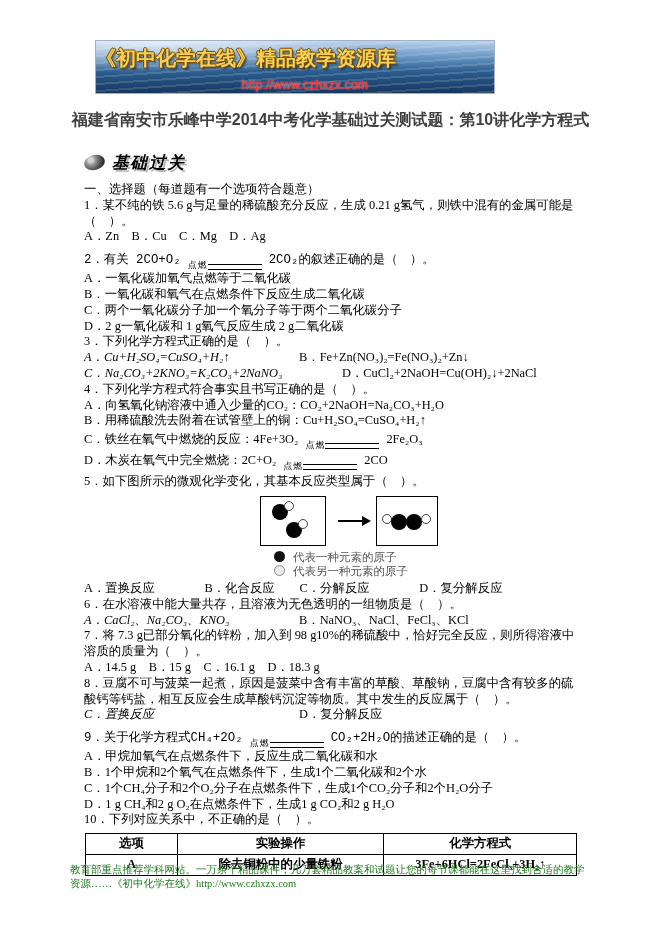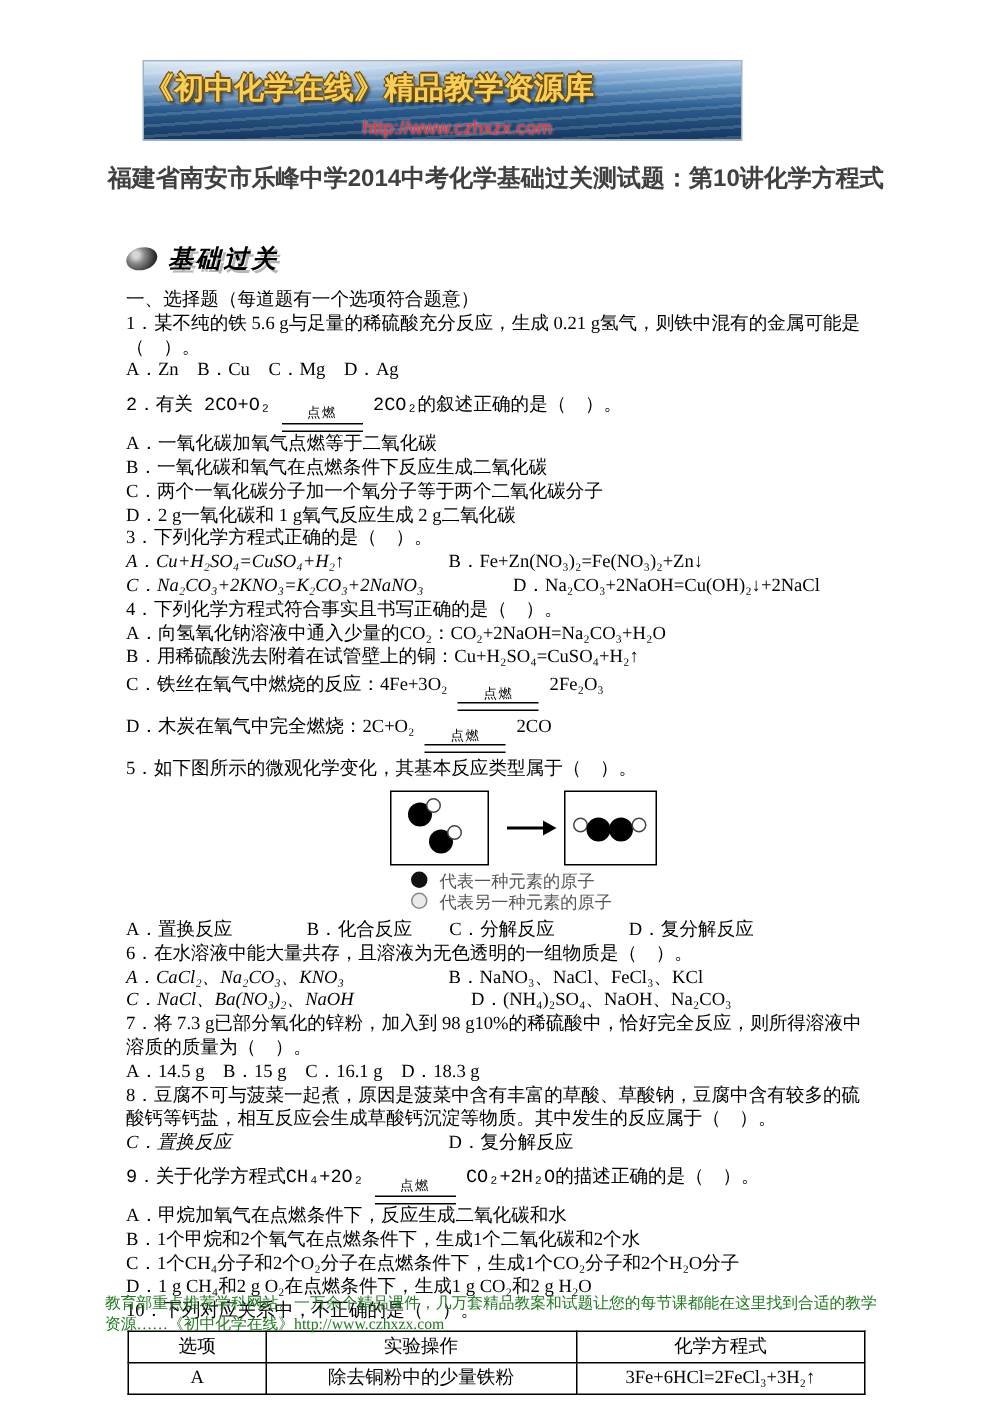--- a/index.html
+++ b/index.html
@@ -32,21 +32,21 @@
     margin-left:25px;
   }
 
   
   .main{padding:110px 84px 0 84px;}
   .doc-title{
     margin:0 -30px;text-align:center;
     font-family:"Liberation Sans","DejaVu Sans",sans-serif;
     font-weight:bold;font-size:16px;line-height:20px;color:#404040;
   }
-  .badge{margin-top:32px;height:22px;}
+  .badge{margin-top:22px;height:22px;}
   .badge-icon{
     display:inline-block;width:21px;height:15px;border-radius:50%;
     background:radial-gradient(circle at 35% 28%, #d6d6d6 0 12%, #8d8d8d 32%, #303030 72%, #0d0d0d 100%);
     transform:rotate(-14deg);margin-right:7px;vertical-align:-2px;
   }
   .badge-text{
     font-family:"Liberation Sans","DejaVu Sans",sans-serif;
     font-weight:bold;font-style:italic;font-size:16.5px;letter-spacing:2px;
     text-shadow:2px 2px 0 #b5b5b5;
   }
@@ -56,40 +56,40 @@
   .gap-sm{margin-top:8px !important;font-family:Liberation Mono, monospace;}
   .gap-xs{margin-top:3px !important;}
 
   
   .pair .c1{display:inline-block;font-style:italic;}
   .w215{width:215px;}
   .w230{width:230px;}
   .w258{width:258px;}
 
   
-  .ceq{display:inline-flex;flex-direction:column;align-items:center;justify-content:flex-end;
+  .ceq{display:inline-flex;flex-direction:row;align-items:center;justify-content:flex-end;
        vertical-align:-5px;margin:0 7px;}
   .ceq .cond{font-size:9px;line-height:9px;letter-spacing:1px;}
   .ceq .bar{width:54px;height:4px;border-top:1px solid #000;border-bottom:1px solid #000;margin-top:1px;}
 
   
   .micro{display:flex;align-items:center;margin:6px 0 4px 176px;}
   .mbox{border:1px solid #000;background:#fff;line-height:0;}
   .marrow{position:relative;width:26px;height:2px;background:#000;margin:0 12px;}
   .marrow::after{content:"";position:absolute;right:-7px;top:-4px;
     border-left:9px solid #000;border-top:5px solid transparent;border-bottom:5px solid transparent;}
   .legend{margin-left:190px !important;color:#555;font-size:11.5px;line-height:14px;}
   .dot{display:inline-block;border-radius:50%;margin-right:8px;vertical-align:-1px;}
   .dot-black{width:11px;height:11px;background:#111;}
   .dot-white{width:9px;height:9px;background:#eaeaea;border:1px solid #888;}
 
   
   .qtable{border-collapse:collapse;margin:5px 0 0 1px;}
   .qtable th,.qtable td{
-    border:1px solid #000;font-weight:normal;font-size:12.4px;
+    border:1px solid #000;font-weight:bold;font-size:12.4px;
     text-align:center;padding:2px 4px;height:16px;
   }
   .c-opt{width:86px;} .c-op{width:206px;} .c-eq{width:186px;}
 
   
   .footer{
     position:absolute;left:70px;top:863px;width:524px;
     color:#1d7a1d;font-size:10.5px;line-height:13.5px;
   }
 </style>
@@ -122,21 +122,21 @@
             <span class="cond">点燃</span>
             <span class="bar"></span>
           </span><span>2CO₂的叙述正确的是（　）。</span></p>
       <p>A．一氧化碳加氧气点燃等于二氧化碳</p>
       <p>B．一氧化碳和氧气在点燃条件下反应生成二氧化碳</p>
       <p>C．两个一氧化碳分子加一个氧分子等于两个二氧化碳分子</p>
       <p>D．2 g一氧化碳和 1 g氧气反应生成 2 g二氧化碳</p>
 
       <p>3．下列化学方程式正确的是（　）。</p>
       <p class="pair"><span class="c1 w215">A．Cu+H₂SO₄=CuSO₄+H₂↑</span><span>B．Fe+Zn(NO₃)₂=Fe(NO₃)₂+Zn↓</span></p>
-      <p class="pair"><span class="c1 w258">C．Na₂CO₃+2KNO₃=K₂CO₃+2NaNO₃</span><span>D．Na₂CO₃+2NaOH=Cu(OH)₂↓+2NaCl</span></p>
+      <p class="pair"><span class="c1 w258">C．Na₂CO₃+2KNO₃=K₂CO₃+2NaNO₃</span><span>D．CuCl₂+2NaOH=Cu(OH)₂↓+2NaCl</span></p>
 
       <p>4．下列化学方程式符合事实且书写正确的是（　）。</p>
       <p>A．向氢氧化钠溶液中通入少量的CO₂：CO₂+2NaOH=Na₂CO₃+H₂O</p>
       <p>B．用稀硫酸洗去附着在试管壁上的铜：Cu+H₂SO₄=CuSO₄+H₂↑</p>
       <p class="gap-xs"><span>C．铁丝在氧气中燃烧的反应：4Fe+3O₂</span><span class="ceq">
             <span class="cond">点燃</span>
             <span class="bar"></span>
           </span><span>2Fe₂O₃</span></p>
       <p class="gap-xs"><span>D．木炭在氧气中完全燃烧：2C+O₂</span><span class="ceq">
             <span class="cond">点燃</span>
@@ -162,21 +162,20 @@
             <circle cx="49" cy="22" r="4.5" fill="#fff" stroke="#444" stroke-width="1"></circle>
           </svg>
         </div>
       </div>
       <p class="legend"><span class="dot dot-black"></span><span>代表一种元素的原子</span></p>
       <p class="legend"><span class="dot dot-white"></span><span>代表另一种元素的原子</span></p>
       <p class="gap-xs">A．置换反应　　　　B．化合反应　　C．分解反应　　　　D．复分解反应</p>
 
       <p>6．在水溶液中能大量共存，且溶液为无色透明的一组物质是（　）。</p>
       <p class="pair"><span class="c1 w215">A．CaCl₂、Na₂CO₃、KNO₃</span><span>B．NaNO₃、NaCl、FeCl₃、KCl</span></p>
-      <p class="pair"><span class="c1 w230">C．NaCl、Ba(NO₃)₂、NaOH</span><span>D．(NH₄)₂SO₄、NaOH、Na₂CO₃</span></p>
 
       <p>7．将 7.3 g已部分氧化的锌粉，加入到 98 g10%的稀硫酸中，恰好完全反应，则所得溶液中溶质的质量为（　）。</p>
       <p>A．14.5 g　B．15 g　C．16.1 g　D．18.3 g</p>
 
       <p>8．豆腐不可与菠菜一起煮，原因是菠菜中含有丰富的草酸、草酸钠，豆腐中含有较多的硫酸钙等钙盐，相互反应会生成草酸钙沉淀等物质。其中发生的反应属于（　）。</p>
       <p class="pair"><span class="c1 w215">C．置换反应</span><span>D．复分解反应</span></p>
 
       <p class="gap-sm"><span>9．关于化学方程式CH₄+2O₂</span><span class="ceq">
             <span class="cond">点燃</span>
             <span class="bar"></span>

